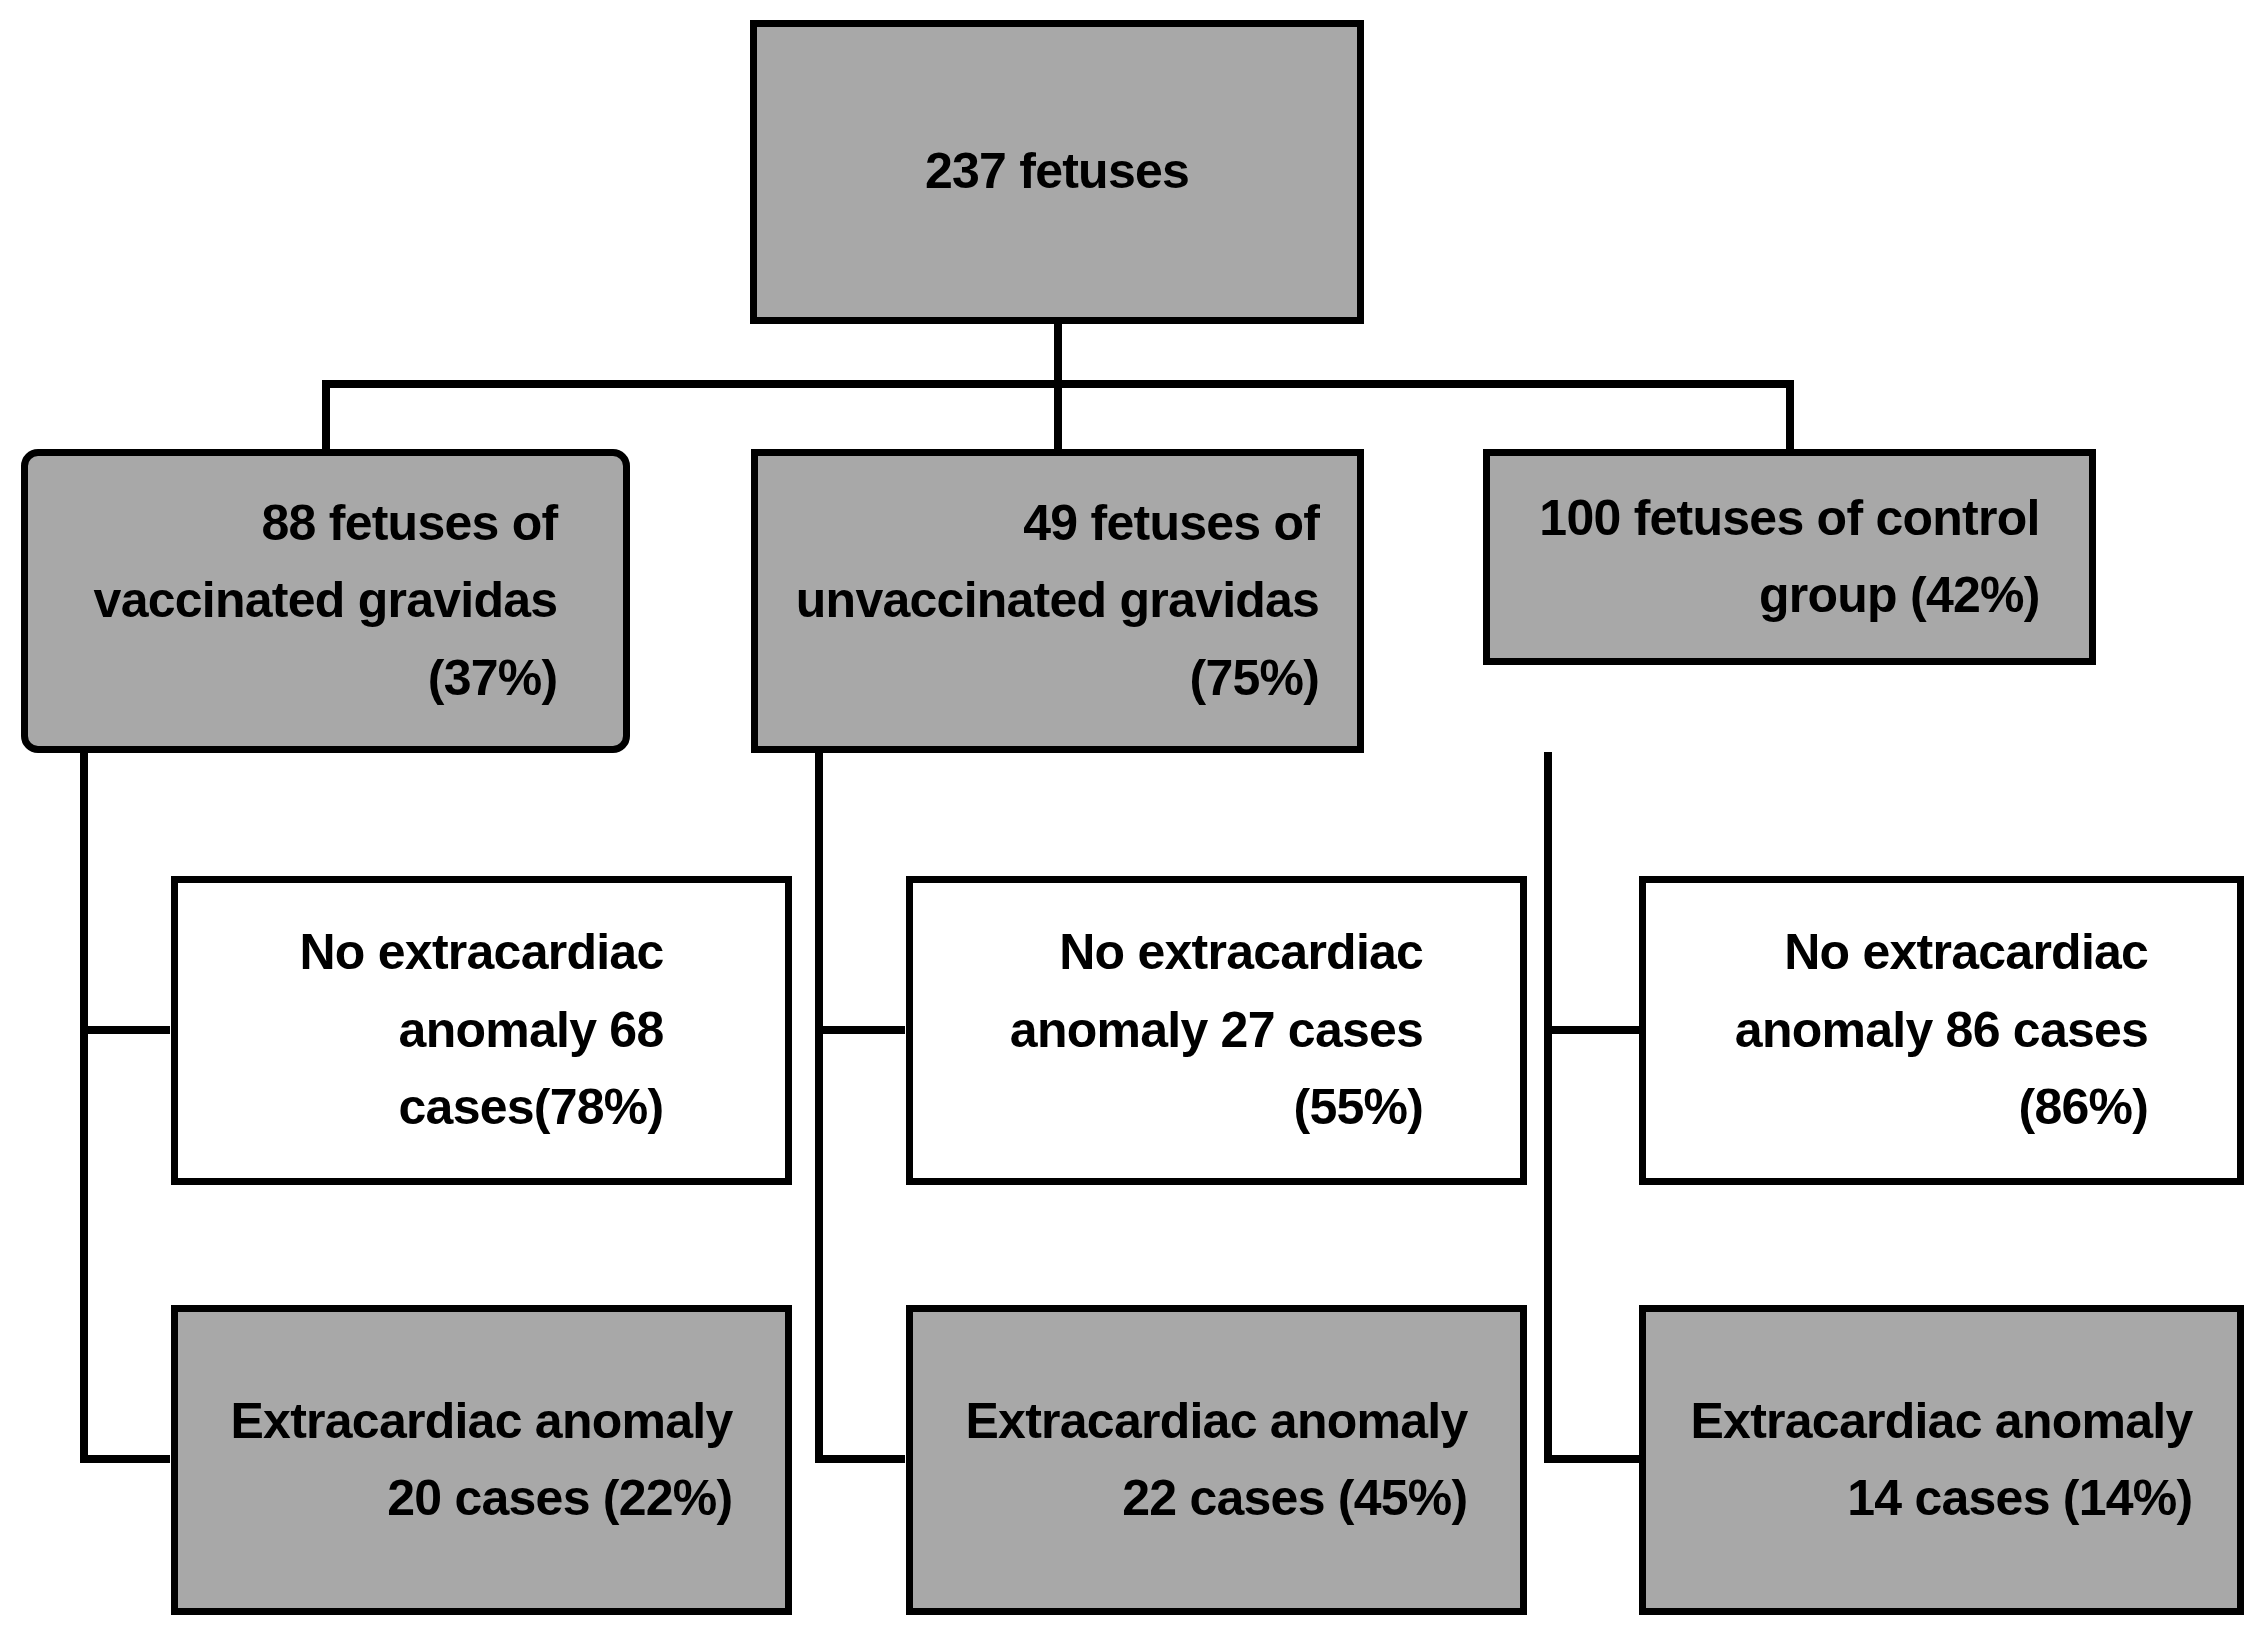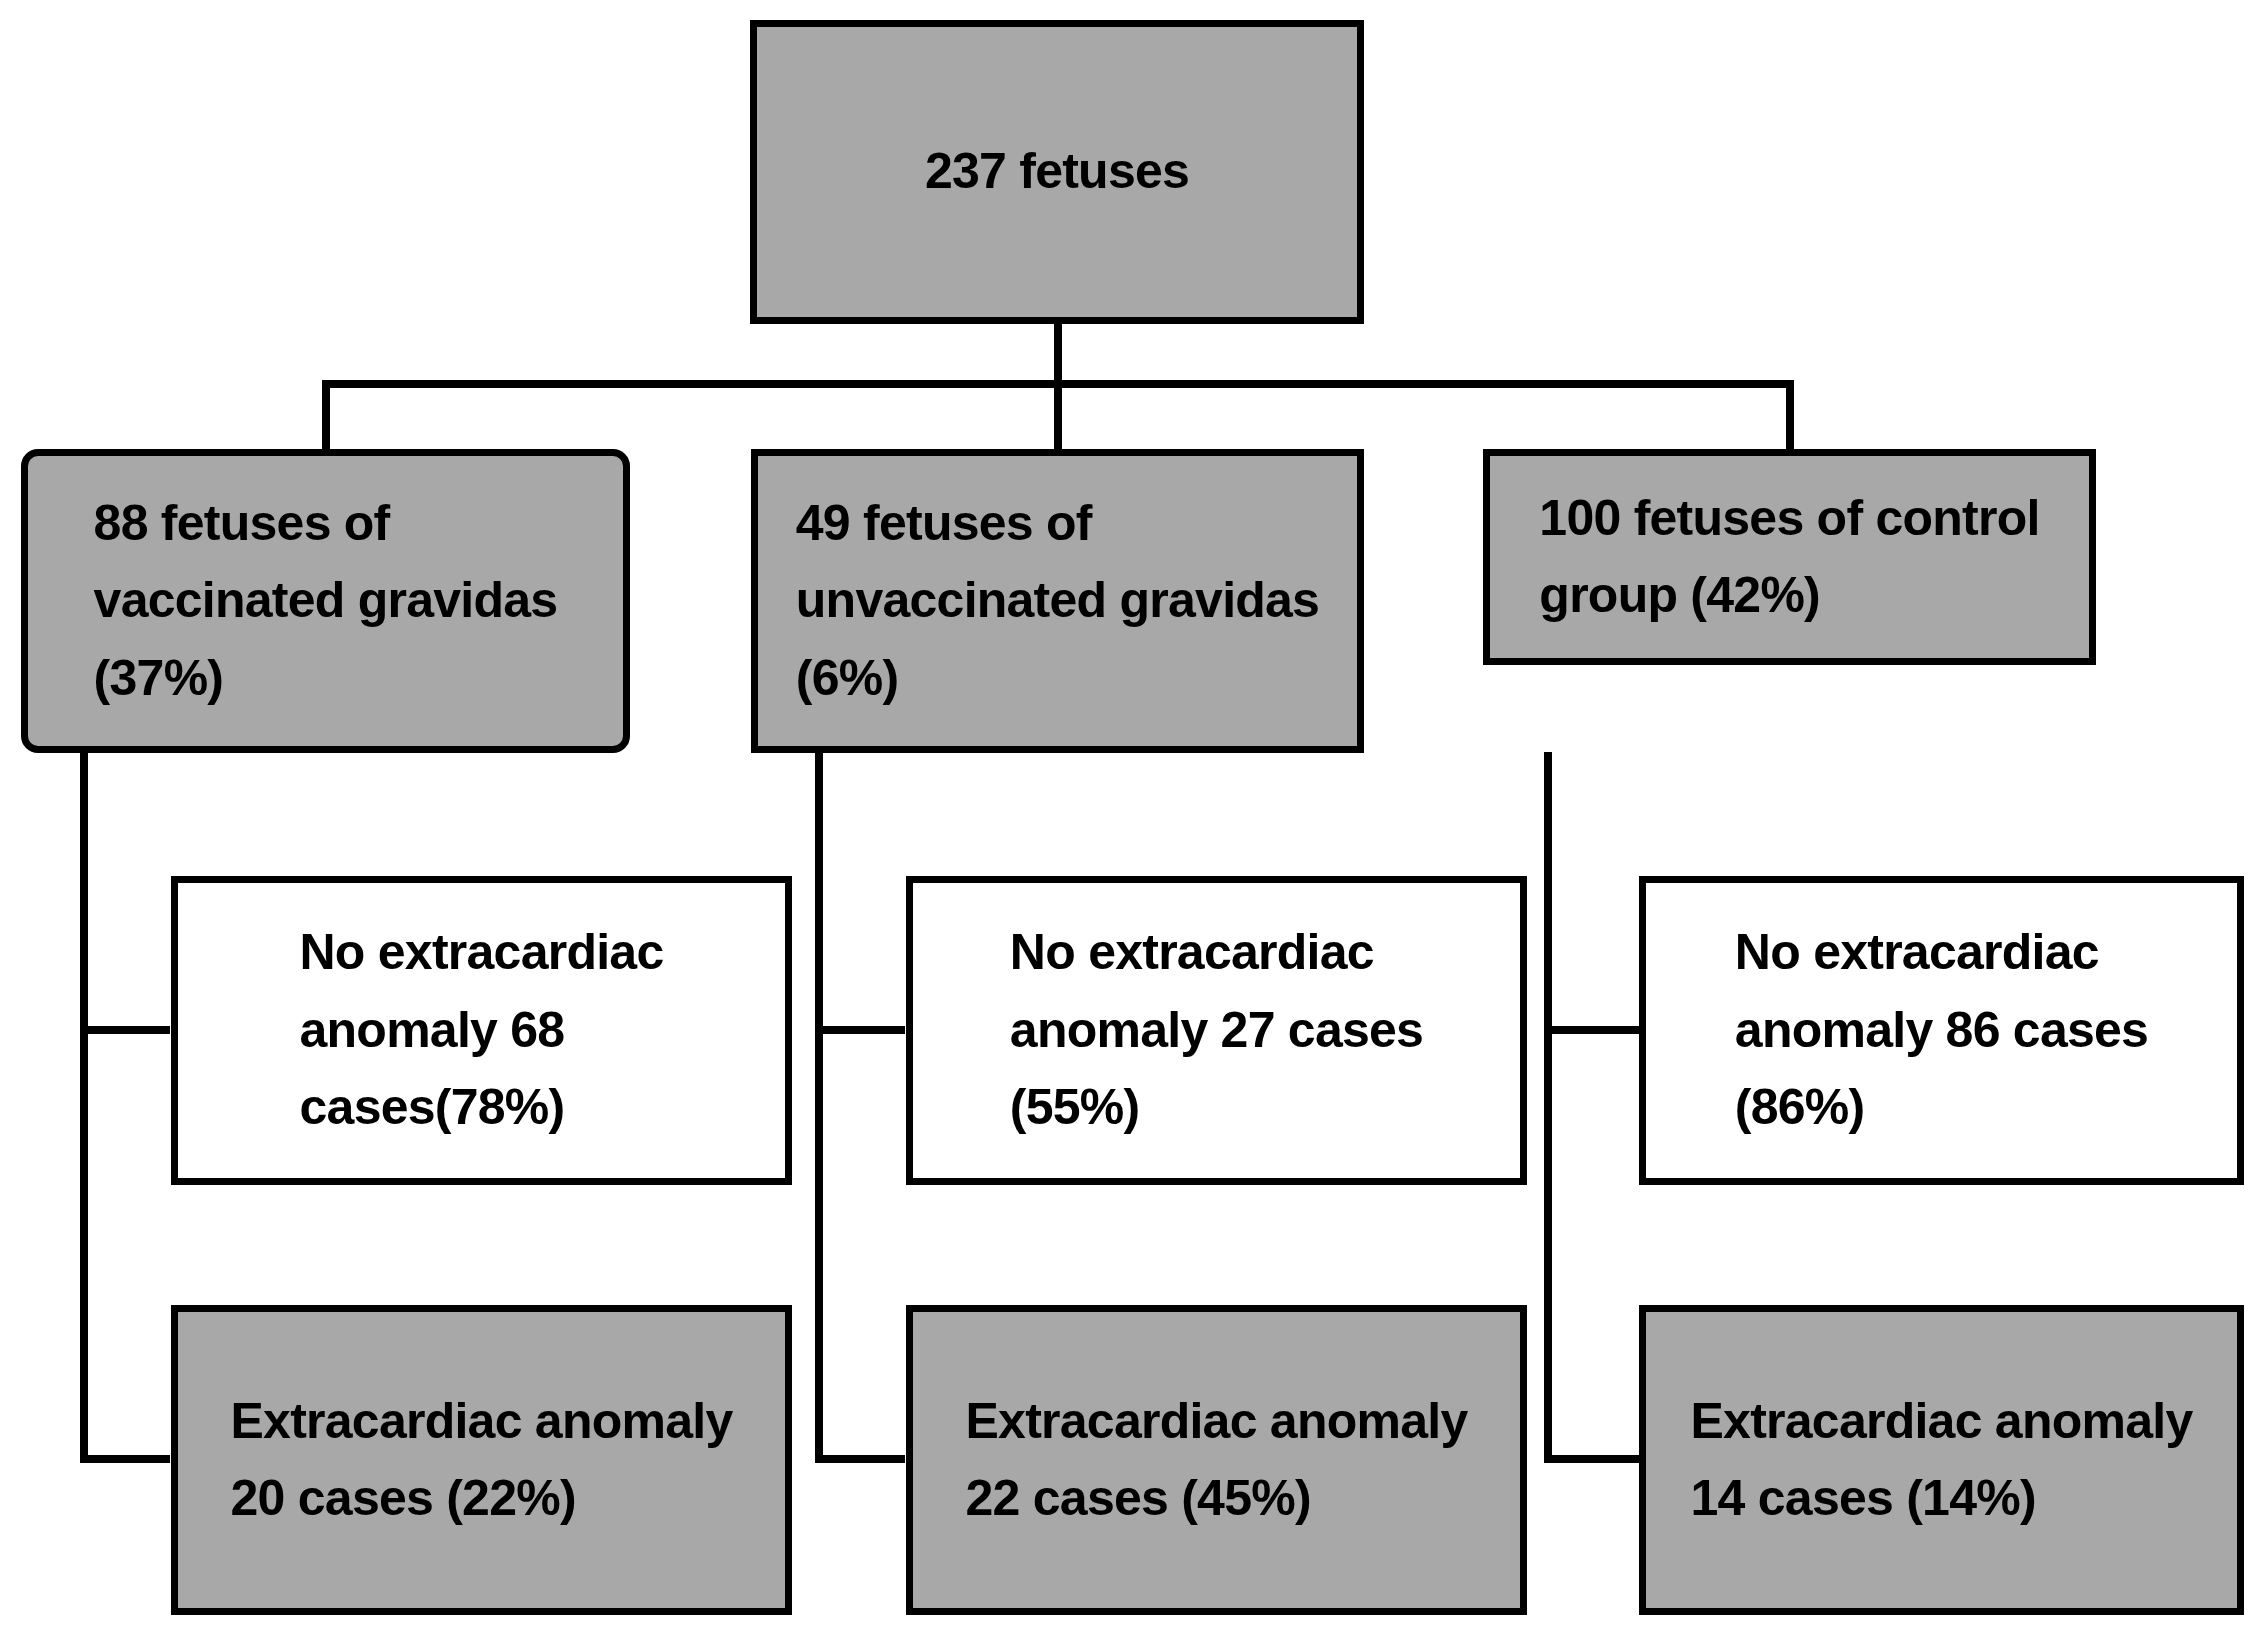--- a/index.html
+++ b/index.html
@@ -17,21 +17,21 @@
     font-family:"Liberation Sans", sans-serif;
     overflow:hidden;
   }
   .box{
     position:absolute;
     box-sizing:border-box;
     border:7.2px solid var(--line);
     display:flex;
     align-items:center;
     justify-content:center;
-    text-align:left;
+    text-align:right;
   }
   .box.gray{background:var(--gray);}
   .box.white{background:var(--white);}
   .label{
     white-space:pre-line;
     font-weight:700;
     font-size:50px;
     line-height:1.55;
     letter-spacing:-0.015em;
     color:#000;
@@ -70,21 +70,21 @@
   </div>
 
   <div class="box gray" style="left:21px;top:449px;width:609px;height:304px;border-radius:17px;">
     <span class="label">88 fetuses of
 vaccinated gravidas
 (37%)</span>
   </div>
   <div class="box gray" style="left:751px;top:449px;width:613px;height:304px;">
     <span class="label">49 fetuses of
 unvaccinated gravidas
-(6%)</span>
+(75%)</span>
   </div>
   <div class="box gray" style="left:1483px;top:449px;width:613px;height:216px;">
     <span class="label">100 fetuses of control
 group (42%)</span>
   </div>
 
   <div class="box white" style="left:171px;top:876px;width:621px;height:309px;">
     <span class="label">No extracardiac
 anomaly 68
 cases(78%)</span>

